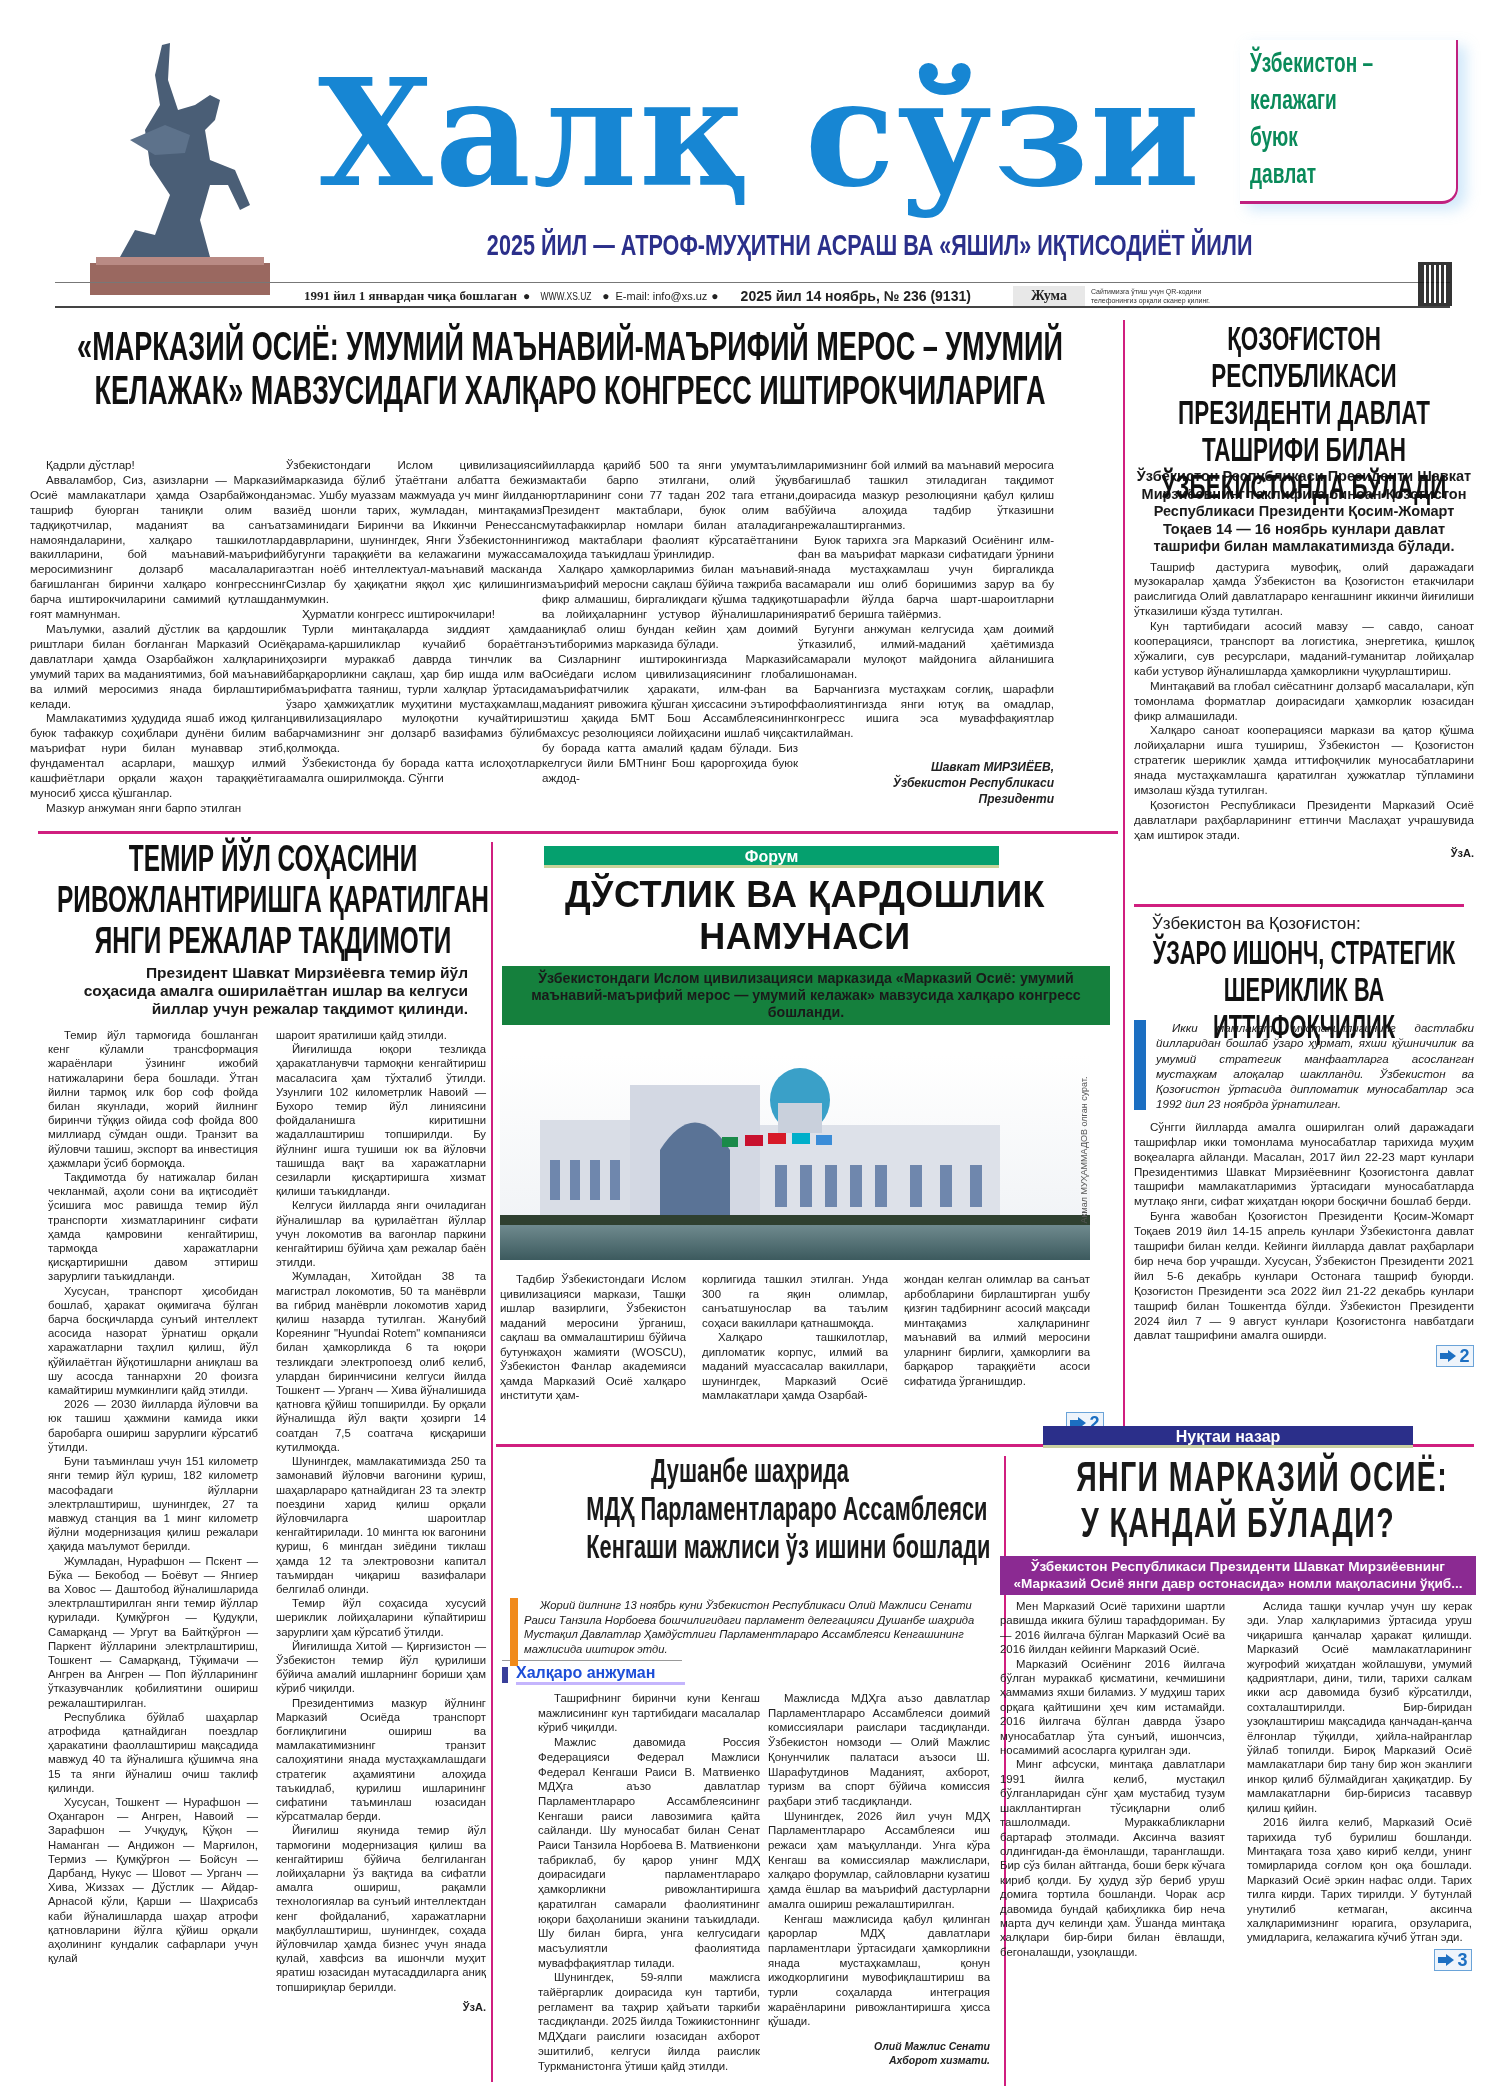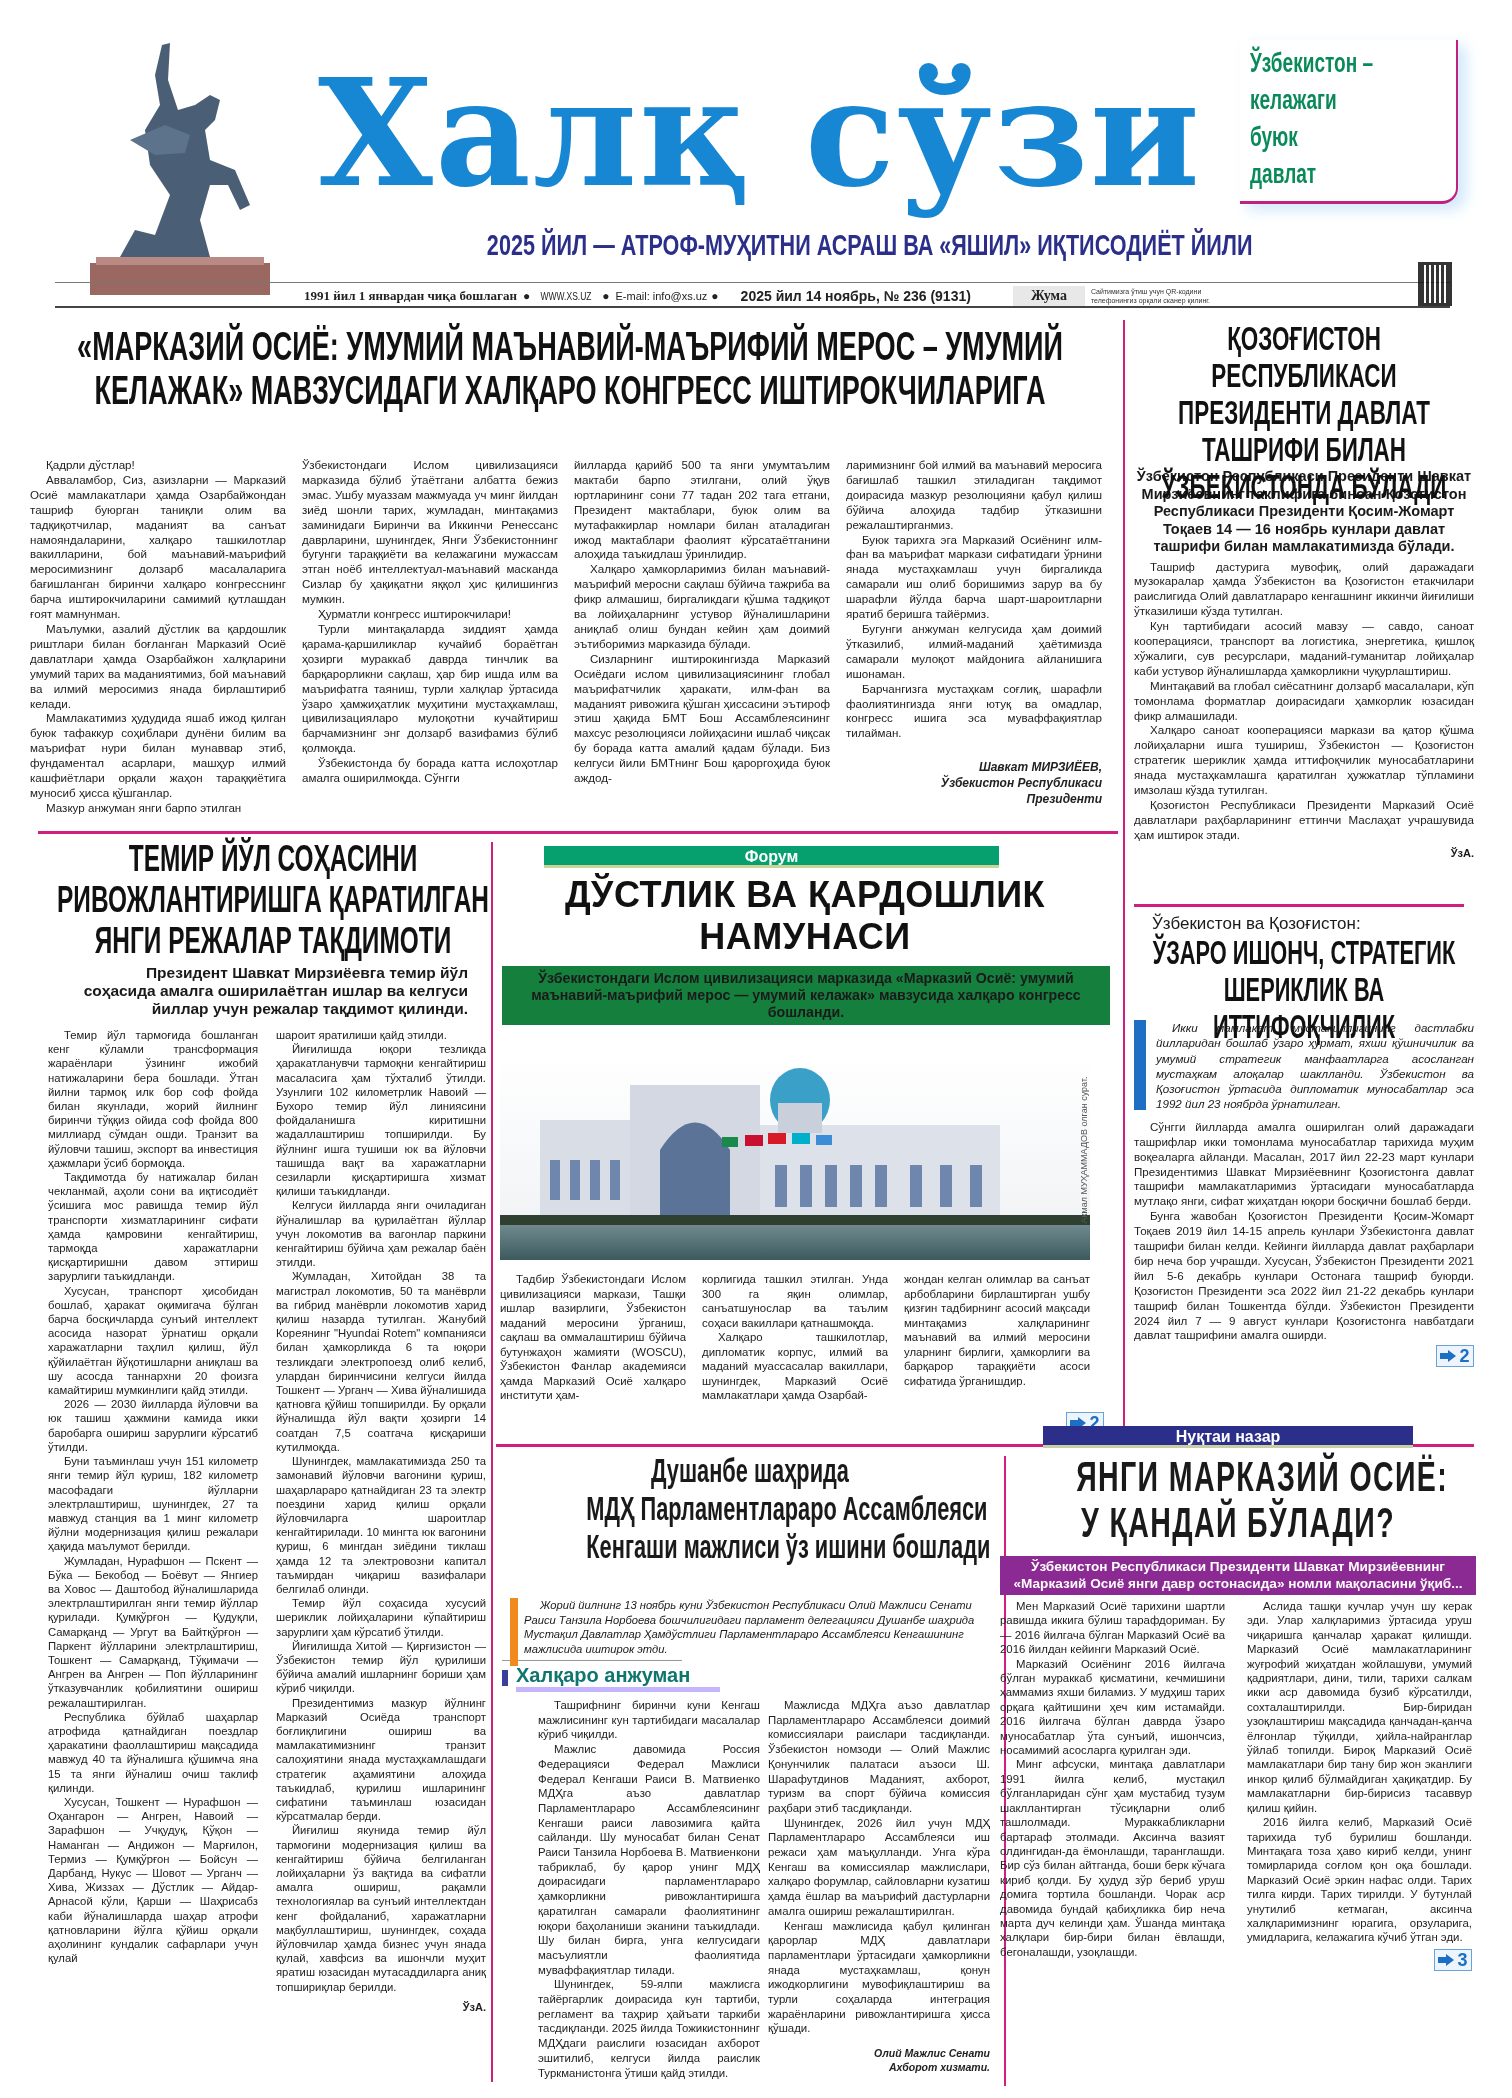--- a/index.html
+++ b/index.html
@@ -51,21 +51,21 @@
   </div>
   <div class="abs" style="left:1418px;top:262px;width:34px;height:44px;background:
       repeating-linear-gradient(90deg,#111 0 3px,#fff 3px 5px),#fff;border:3px solid #111;opacity:0.85;"></div>
   <div class="abs" style="left:55px;top:306px;width:1395px;height:2px;background:#444;"></div>
 </div>
 
 <div class="abs" style="left:30px;top:322px;width:1080px;height:500px;">
   <div style="width:1080px;height:130px;text-align:center;padding-top:2px;">
     <span style="display:inline-block;width:1640px;margin-left:-280px;font-family:'Liberation Sans',sans-serif;font-weight:900;font-size:41px;line-height:44px;transform:scaleX(0.66);transform-origin:center top;color:#111;">«МАРКАЗИЙ ОСИЁ: УМУМИЙ МАЪНАВИЙ-МАЪРИФИЙ МЕРОС – УМУМИЙ КЕЛАЖАК» МАВЗУСИДАГИ ХАЛҚАРО КОНГРЕСС ИШТИРОКЧИЛАРИГА</span>
   </div>
-  <div style="position:absolute;top:136px;left:0;width:1080px;display:flex;gap:16px;">
+  <div style="position:absolute;top:136px;left:0;width:1080px;display:flex;gap:0;">
     <div class="body-text" style="width:256px;">
       <p>Қадрли дўстлар!</p>
       <p>Авваламбор, Сиз, азизларни — Марказий Осиё мамлакатлари ҳамда Озарбайжондан ташриф буюрган таниқли олим ва тадқиқотчилар, маданият ва санъат намояндаларини, халқаро ташкилотлар вакилларини, бой маънавий-маърифий меросимизнинг долзарб масалаларига бағишланган биринчи халқаро конгресснинг барча иштирокчиларини самимий қутлашдан ғоят мамнунман.</p>
       <p>Маълумки, азалий дўстлик ва қардошлик риштлари билан боғланган Марказий Осиё давлатлари ҳамда Озарбайжон халқларини умумий тарих ва маданиятимиз, бой маънавий ва илмий меросимиз янада бирлаштириб келади.</p>
       <p>Мамлакатимиз ҳудудида яшаб ижод қилган буюк тафаккур соҳиблари дунёни билим ва маърифат нури билан мунаввар этиб, фундаментал асарлари, машҳур илмий кашфиётлари орқали жаҳон тараққиётига муносиб ҳисса қўшганлар.</p>
       <p>Мазкур анжуман янги барпо этилган</p>
     </div>
     <div class="body-text" style="width:256px;">
       <p style="text-indent:0;">Ўзбекистондаги Ислом цивилизацияси марказида бўлиб ўтаётгани албатта бежиз эмас. Ушбу муаззам мажмуада уч минг йилдан зиёд шонли тарих, жумладан, минтақамиз заминидаги Биринчи ва Иккинчи Ренессанс даврларини, шунингдек, Янги Ўзбекистоннинг бугунги тараққиёти ва келажагини мужассам этган ноёб интеллектуал-маънавий масканда Сизлар бу ҳақиқатни яққол ҳис қилишингиз мумкин.</p>
       <p>Ҳурматли конгресс иштирокчилари!</p>
@@ -241,21 +241,21 @@
     <div style="font-family:'Liberation Sans',sans-serif;font-weight:900;font-size:33px;line-height:38px;transform:scaleX(0.66);transform-origin:center top;white-space:nowrap;">Душанбе шаҳрида</div>
     <div style="font-family:'Liberation Sans',sans-serif;font-weight:900;font-size:33px;line-height:38px;transform:scaleX(0.66);transform-origin:center top;white-space:nowrap;">МДҲ Парламентлараро Ассамблеяси</div>
     <div style="font-family:'Liberation Sans',sans-serif;font-weight:900;font-size:33px;line-height:38px;transform:scaleX(0.66);transform-origin:center top;white-space:nowrap;">Кенгаши мажлиси ўз ишини бошлади</div>
   </div>
   <div style="position:relative;padding-left:22px;margin-top:4px;">
     <div style="position:absolute;left:8px;top:0;width:8px;height:68px;background:#f08a1c;"></div>
     <div style="font-style:italic;font-size:11.2px;line-height:14.5px;text-indent:16px;margin-top:28px;">Жорий йилнинг 13 ноябрь куни Ўзбекистон Республикаси Олий Мажлиси Сенати Раиси Танзила Норбоева бошчилигидаги парламент делегацияси Душанбе шаҳрида Мустақил Давлатлар Ҳамдўстлиги Парламентлараро Ассамблеяси Кенгашининг мажлисида иштирок этди.</div>
   </div>
   <div style="display:flex;align-items:center;margin-top:4px;border-top:1px solid #999;width:180px;padding-top:3px;">
     <span style="display:inline-block;width:16px;height:16px;background:#f08a1c;border:3px solid #3a3f9a;margin-right:8px;"></span>
-    <span style="font-weight:700;font-size:20px;color:#0f766e;white-space:nowrap;border-bottom:5px solid #c4b5fd;padding-right:30px;">Халқаро анжуман</span>
+    <span style="font-weight:700;font-size:16px;color:#1d4ed8;white-space:nowrap;border-bottom:3px solid #c4b5fd;padding-right:30px;">Халқаро анжуман</span>
   </div>
   <div style="display:flex;gap:8px;margin-top:6px;margin-left:36px;">
     <div class="body-text" style="width:222px;font-size:11.4px;line-height:14.7px;">
       <p>Ташрифнинг биринчи куни Кенгаш мажлисининг кун тартибидаги масалалар кўриб чиқилди.</p>
       <p>Мажлис давомида Россия Федерацияси Федерал Мажлиси Федерал Кенгаши Раиси В. Матвиенко МДҲга аъзо давлатлар Парламентлараро Ассамблеясининг Кенгаши раиси лавозимига қайта сайланди. Шу муносабат билан Сенат Раиси Танзила Норбоева В. Матвиенкони табриклаб, бу қарор унинг МДҲ доирасидаги парламентлараро ҳамкорликни ривожлантиришга қаратилган самарали фаолиятининг юқори баҳоланиши эканини таъкидлади. Шу билан бирга, унга келгусидаги масъулиятли фаолиятида муваффақиятлар тилади.</p>
       <p>Шунингдек, 59-ялпи мажлисга тайёргарлик доирасида кун тартиби, регламент ва таҳрир ҳайъати таркиби тасдиқланди. 2025 йилда Тожикистоннинг МДҲдаги раислиги юзасидан ахборот эшитилиб, келгуси йилда раислик Туркманистонга ўтиши қайд этилди.</p>
     </div>
     <div class="body-text" style="width:222px;font-size:11.4px;line-height:14.7px;">
       <p>Мажлисда МДҲга аъзо давлатлар Парламентлараро Ассамблеяси доимий комиссиялари раислари тасдиқланди. Ўзбекистон номзоди — Олий Мажлис Қонунчилик палатаси аъзоси Ш. Шарафутдинов Маданият, ахборот, туризм ва спорт бўйича комиссия раҳбари этиб тасдиқланди.</p>
       <p>Шунингдек, 2026 йил учун МДҲ Парламентлараро Ассамблеяси иш режаси ҳам маъқулланди. Унга кўра Кенгаш ва комиссиялар мажлислари, халқаро форумлар, сайловларни кузатиш ҳамда ёшлар ва маърифий дастурларни амалга ошириш режалаштирилган.</p>

